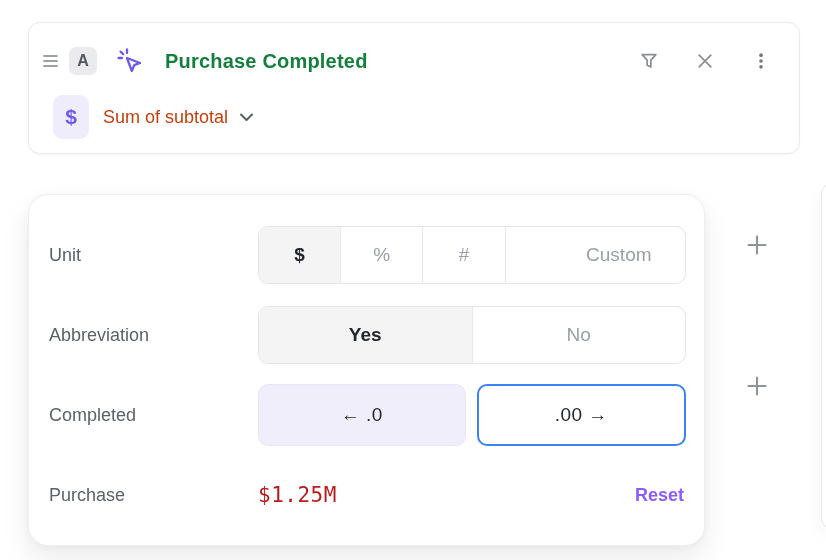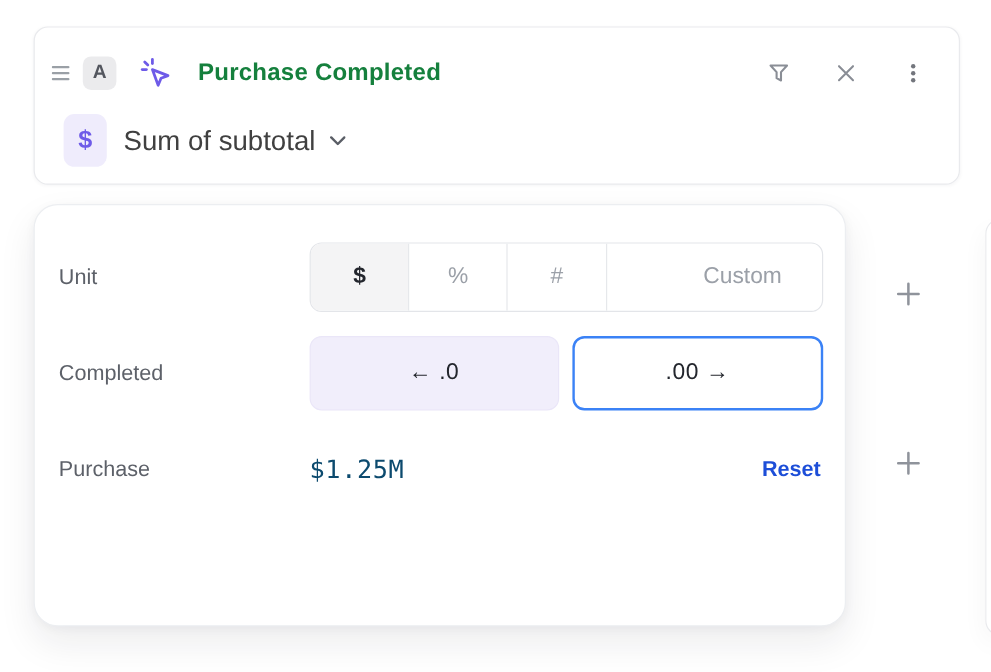--- a/index.html
+++ b/index.html
@@ -29,25 +29,25 @@
   .card-actions{margin-left:auto;display:flex;align-items:center;gap:32px;}
   .icon-btn{width:24px;height:24px;display:flex;align-items:center;justify-content:center;}
 
   .card-row2{display:flex;align-items:center;margin:10px 26px 0 24px;height:48px;}
   .metric-icon{
     flex:none;width:36px;height:44px;border-radius:9px;background:#efecfc;
     color:#6e5be8;font-size:21px;font-weight:700;
     display:flex;align-items:center;justify-content:center;margin-right:14px;
   }
   .metric-selector{display:flex;align-items:center;gap:12px;}
-  .metric-label{font-size:23px;color:#404040;}
+  .metric-label{font-size:18px;color:#c2410c;}
 
   
   .format-panel{
-    position:absolute;left:28px;top:170px;width:677px;height:352px;
+    position:absolute;left:28px;top:194px;width:677px;height:352px;
     background:#fff;border:1px solid #eceef1;border-radius:20px;
     box-sizing:border-box;padding:20px 18px 0 20px;
     box-shadow:0 14px 30px rgba(25,28,40,.08),0 2px 8px rgba(25,28,40,.04);
   }
   .panel-row{display:flex;align-items:center;height:80px;}
   .row-label{flex:none;width:209px;font-size:18px;color:#5d6169;}
   .row-control{flex:1;display:flex;align-items:center;min-width:0;}
 
   .segmented{
     display:flex;width:100%;height:58px;border:1px solid #e3e5e9;border-radius:10px;
@@ -65,23 +65,23 @@
   .dec-btn{
     flex:1;height:62px;border-radius:10px;box-sizing:border-box;
     display:flex;align-items:center;justify-content:center;
     font-size:19px;color:#23262d;letter-spacing:.5px;
   }
   .dec-btn.selected{background:#f1eefb;border:1px solid #eae6f8;}
   .dec-btn.unselected{background:#fff;border:2px solid #3b82f6;}
 
   .preview-value{
     font-family:"DejaVu Sans Mono", monospace;
-    font-size:21px;color:#0c4a6e;letter-spacing:.5px;
-  }
-  .reset-btn{margin-left:auto;font-size:18px;font-weight:600;color:#1d4ed8;padding-right:2px;}
+    font-size:21px;color:#b91c1c;letter-spacing:.5px;
+  }
+  .reset-btn{margin-left:auto;font-size:18px;font-weight:600;color:#8b5cf6;padding-right:2px;}
 
   
   .add-btn{position:absolute;width:32px;height:32px;display:flex;align-items:center;justify-content:center;}
   .add-btn.first{left:741px;top:229px;}
   .add-btn.second{left:741px;top:370px;}
 
   .neighbor-card{
     position:absolute;left:821px;top:182px;width:12px;height:346px;
     background:#fff;border:1px solid #e9eaed;border-right:none;
     border-radius:14px 0 0 14px;box-shadow:0 8px 20px rgba(25,28,40,.05);
@@ -151,20 +151,29 @@
     <div class="row-control">
       <div class="segmented">
         <button class="segment selected">$</button>
         <button class="segment">%</button>
         <button class="segment">#</button>
         <button class="segment wide">Custom</button>
       </div>
     </div>
   </div>
 
+  <div class="panel-row">
+    <span class="row-label">Abbreviation</span>
+    <div class="row-control">
+      <div class="segmented">
+        <button class="segment selected">Yes</button>
+        <button class="segment">No</button>
+      </div>
+    </div>
+  </div>
 
   <div class="panel-row">
     <span class="row-label">Completed</span>
     <div class="row-control dec-control">
       <button class="dec-btn selected">← .0</button>
       <button class="dec-btn unselected">.00 →</button>
     </div>
   </div>
 
   <div class="panel-row">

